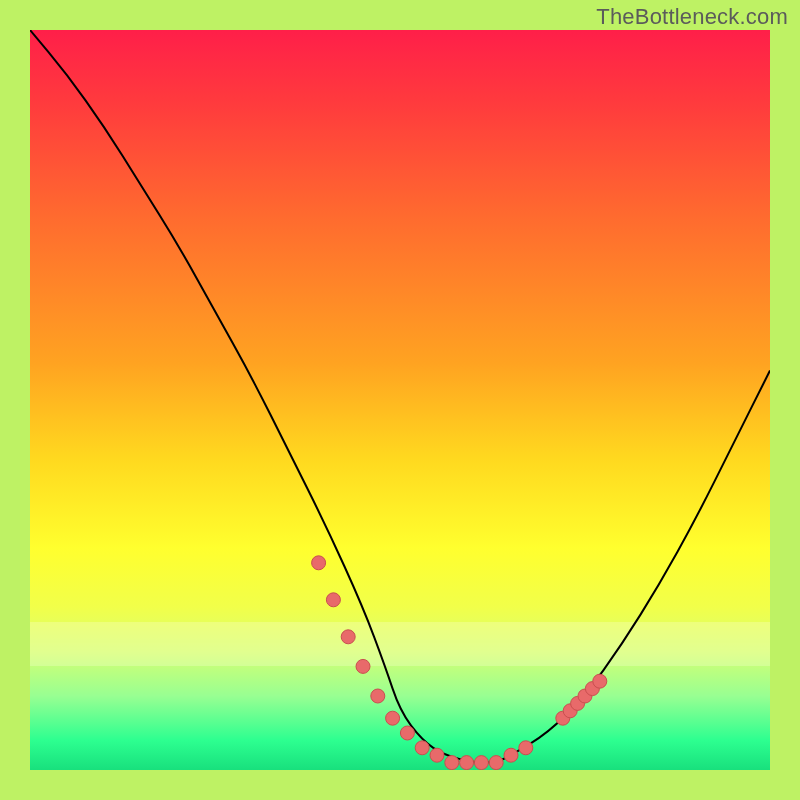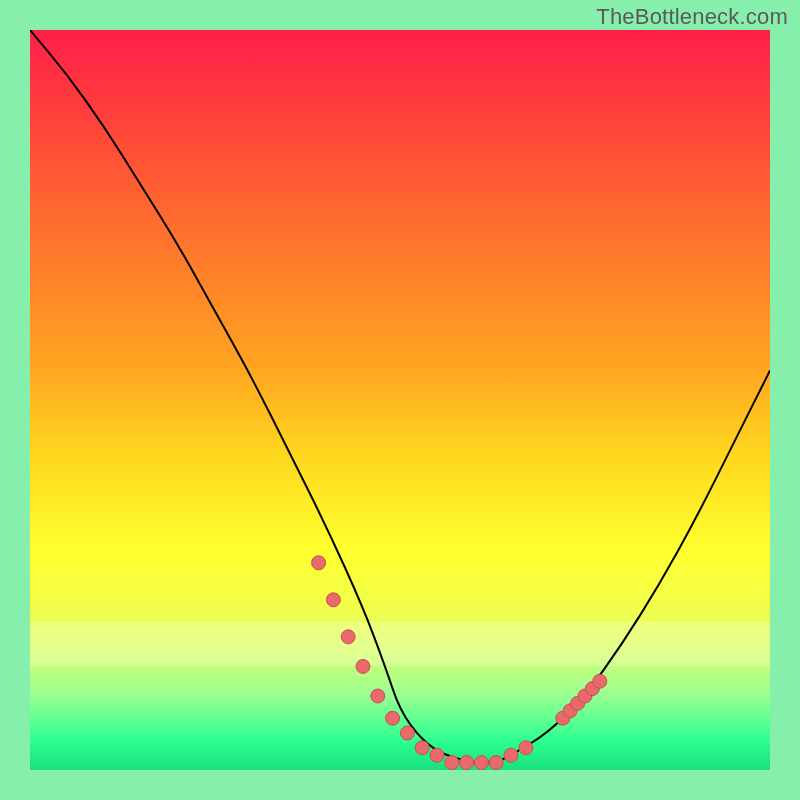--- a/index.html
+++ b/index.html
@@ -8,21 +8,21 @@
     width: 800px;
     height: 800px;
     overflow: hidden;
     background: #000;
     font-family: Arial, Helvetica, sans-serif;
   }
   .frame {
     position: relative;
     width: 800px;
     height: 800px;
-    background: #86efac;
+    background: #bef264;
   }
   .watermark {
     position: absolute;
     top: 4px;
     right: 12px;
     color: #5b5b5b;
     font-size: 22px;
     letter-spacing: 0.2px;
     font-weight: 400;
     user-select: none;

